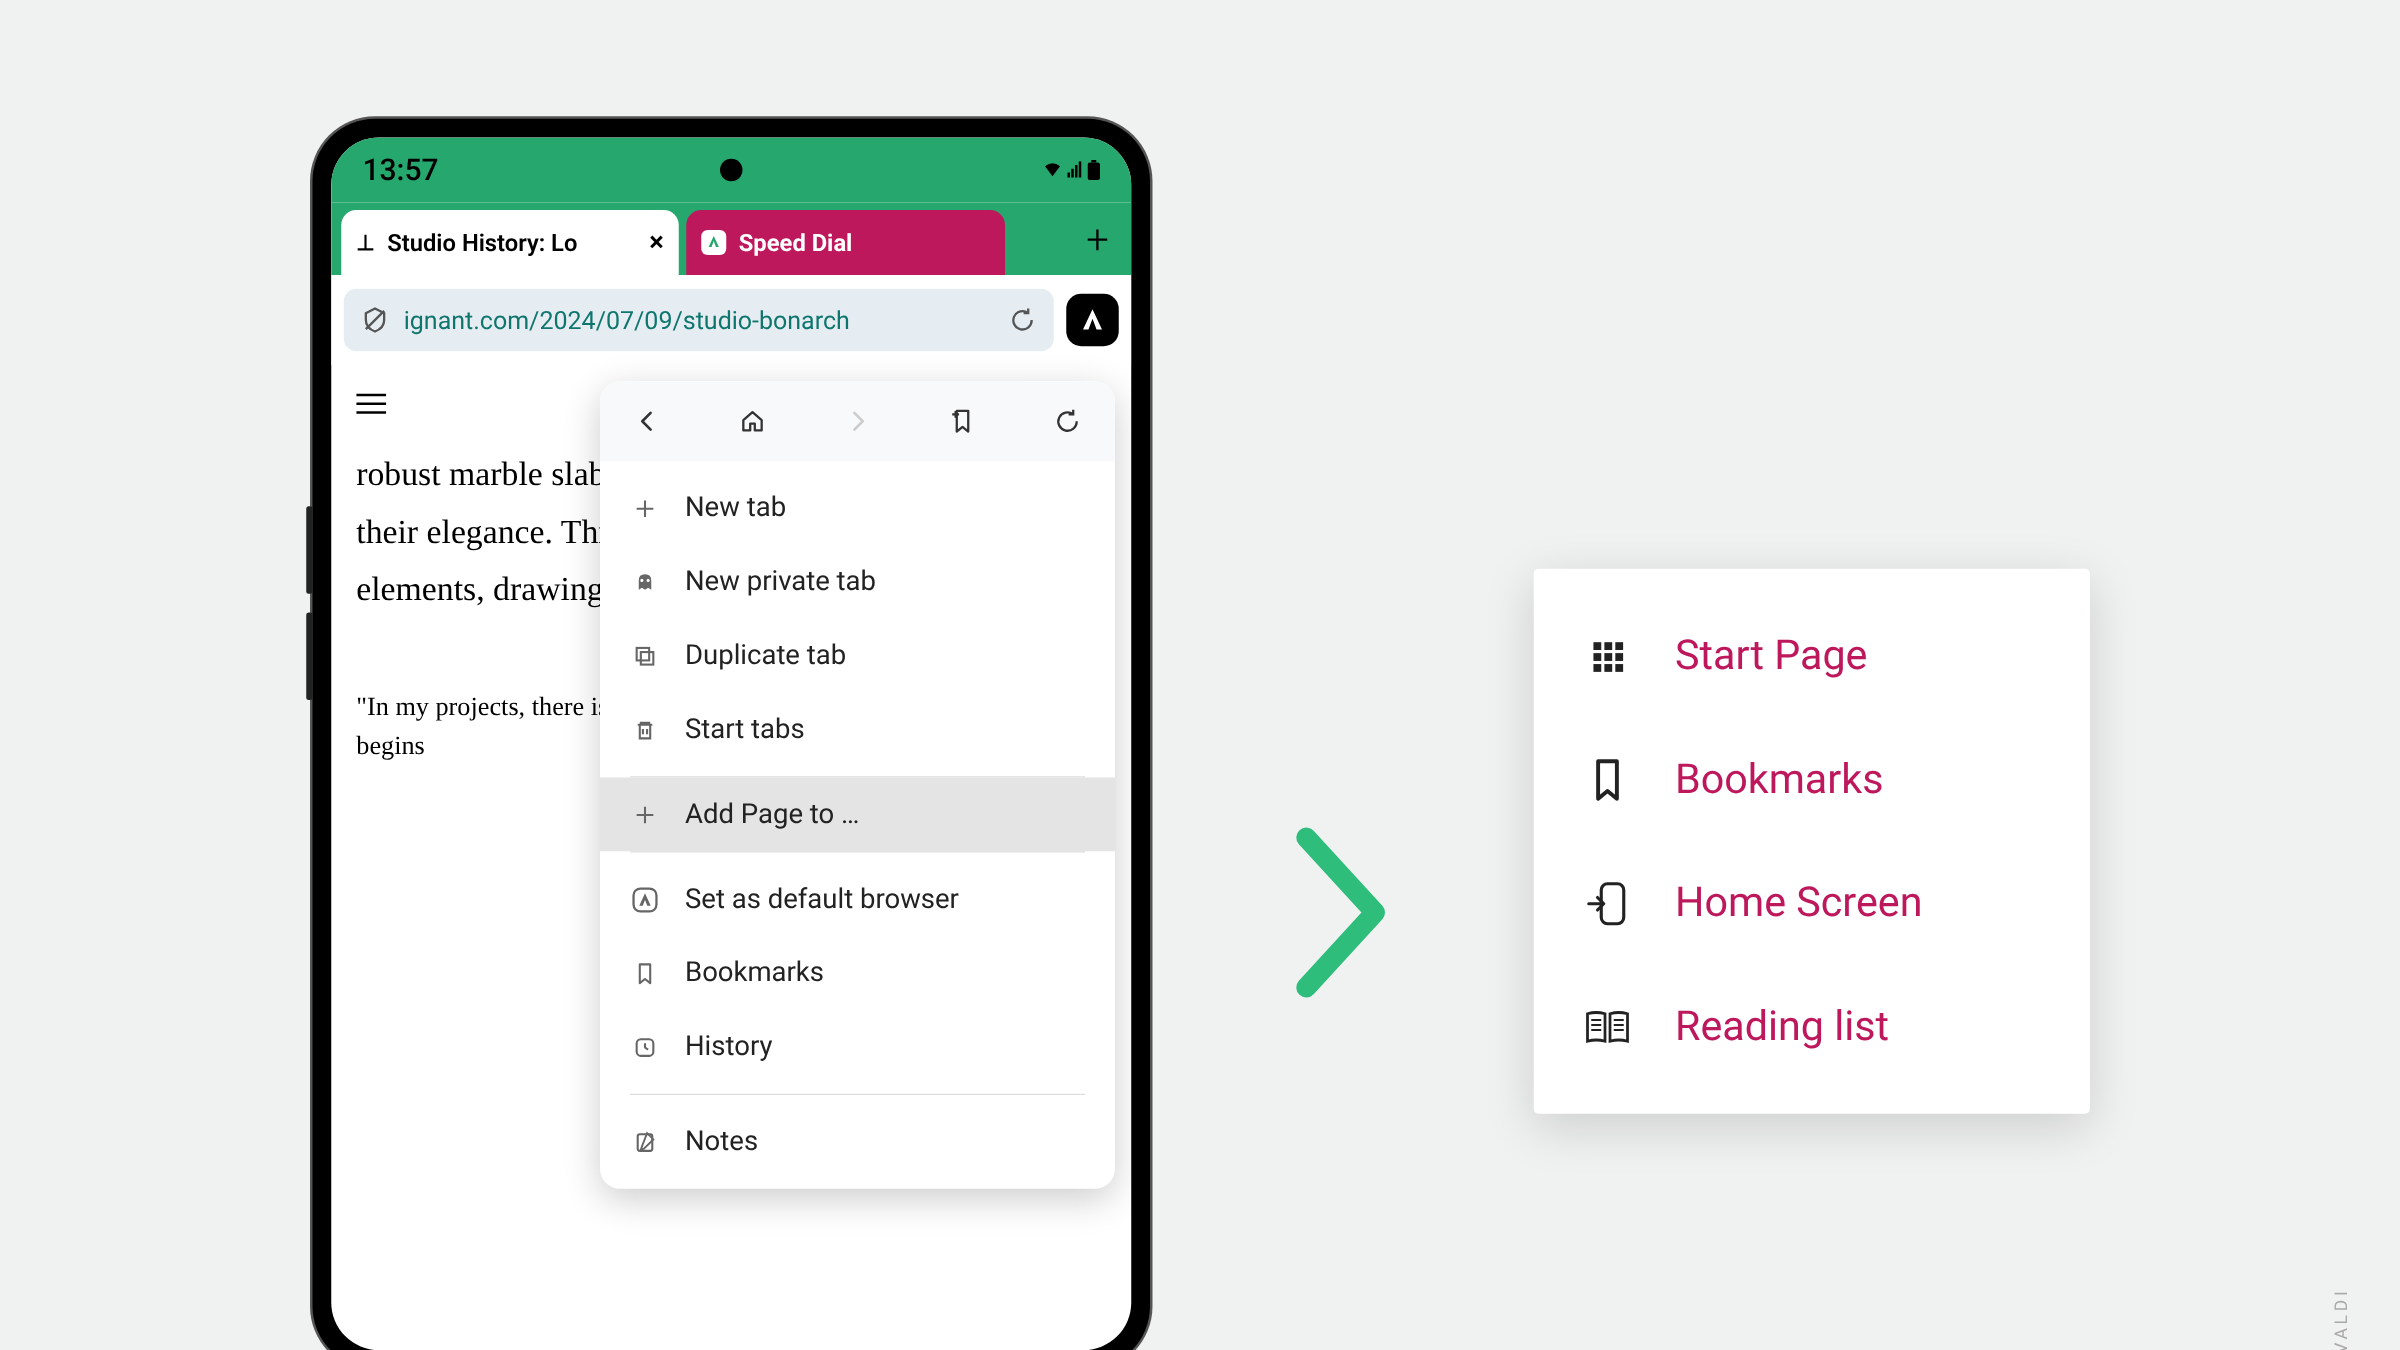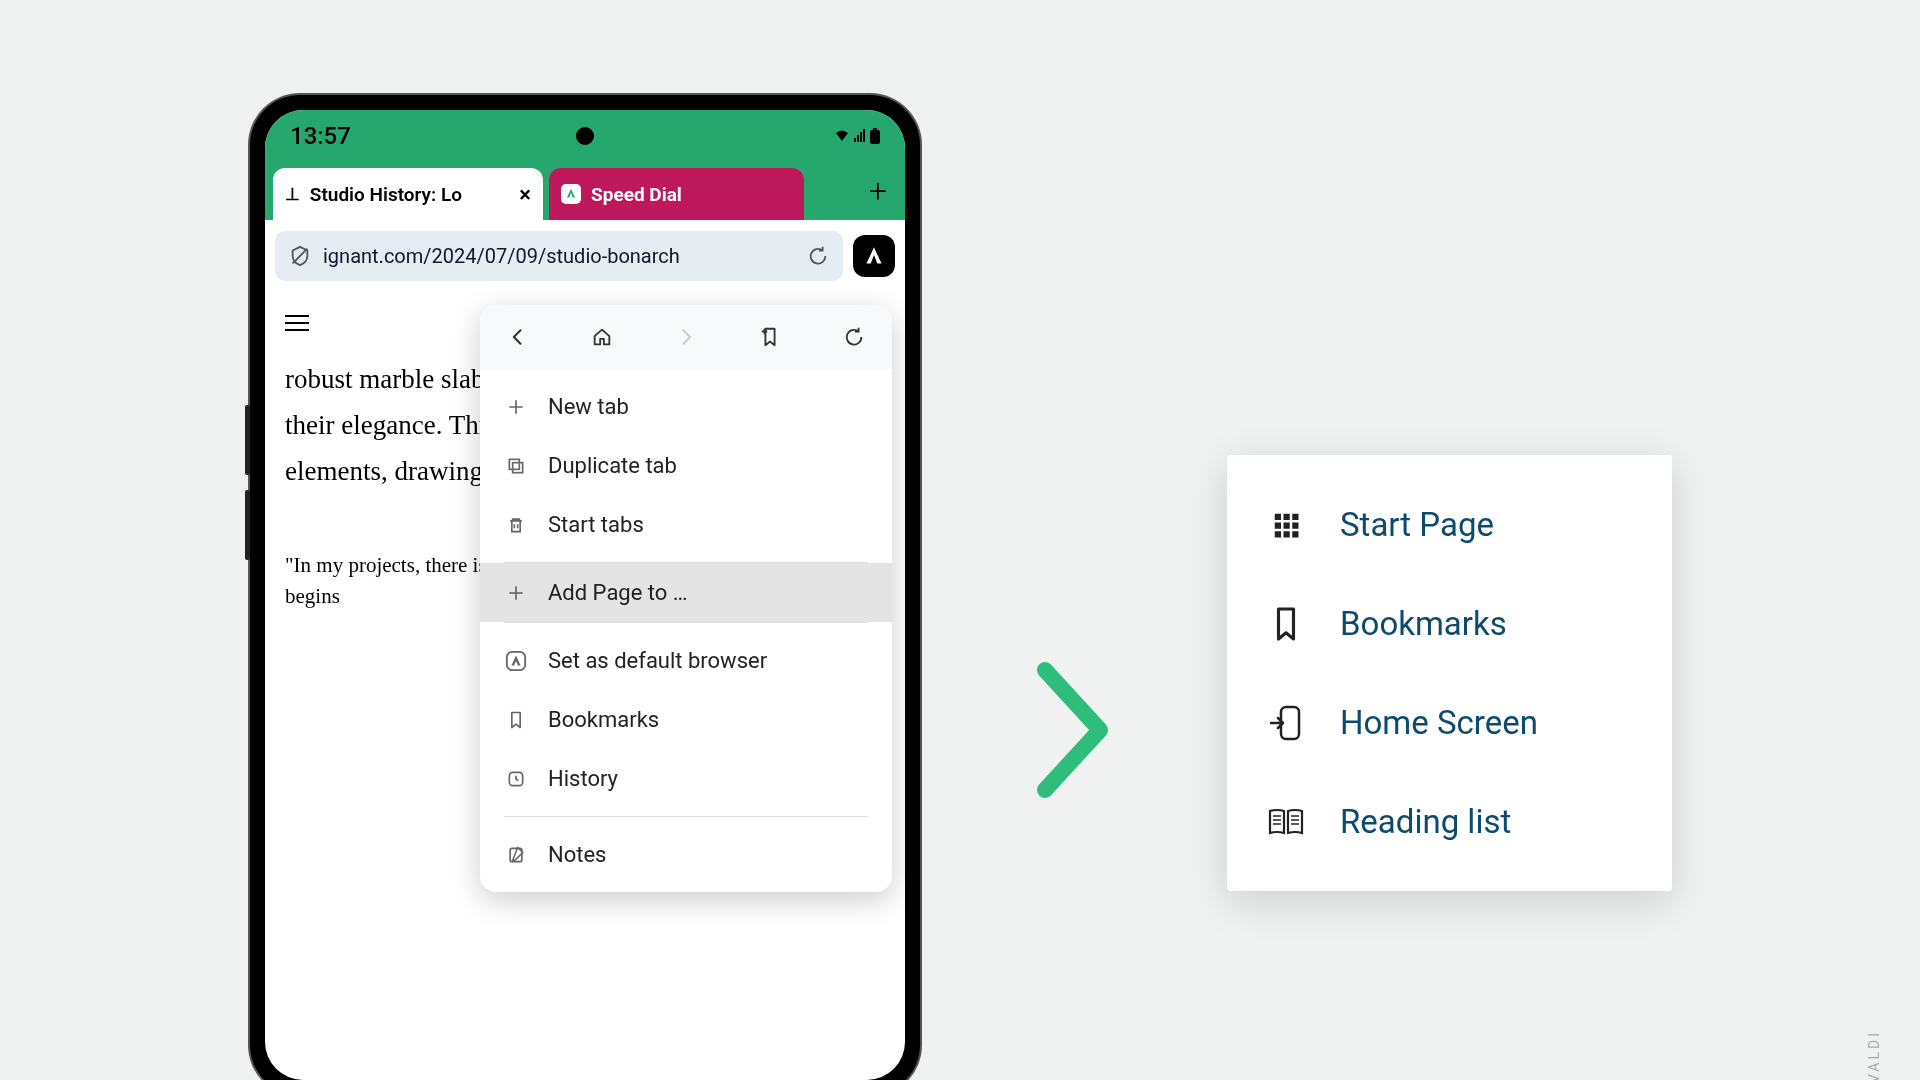--- a/index.html
+++ b/index.html
@@ -149,21 +149,21 @@
     height: 50px;
     border-radius: 10px;
     display: flex;
     align-items: center;
     padding: 0 14px;
     gap: 12px;
   }
   
   .address-text {
     flex: 1;
-    color: #0f172a;
+    color: #0f766e;
     font-size: 20px;
     white-space: nowrap;
     overflow: hidden;
   }
   
   .vivaldi-button {
     width: 42px;
     height: 42px;
     background: #000;
     border-radius: 12px;
@@ -278,21 +278,21 @@
     box-shadow: 0 10px 40px rgba(0,0,0,0.15);
     padding: 20px 0;
   }
   
   .submenu-item {
     display: flex;
     align-items: center;
     gap: 35px;
     padding: 30px 40px;
     font-size: 33px;
-    color: #0c4a6e;
+    color: #be185d;
   }
   
   .submenu-icon {
     width: 38px;
     height: 38px;
     display: flex;
     align-items: center;
     justify-content: center;
   }
   
@@ -430,20 +430,30 @@
         <svg width="20" height="20" viewBox="0 0 24 24">
             <line x1="12" y1="4" x2="12" y2="20" stroke="#666" stroke-width="2"></line>
             <line x1="4" y1="12" x2="20" y2="12" stroke="#666" stroke-width="2"></line>
           </svg>
       </span>
       <span>New tab</span>
     </div>
     <div class="menu-item">
       <span class="menu-icon">
         <svg width="20" height="20" viewBox="0 0 24 24">
+            <path d="M6 10 Q6 4 12 4 Q18 4 18 10 V19 L15 17 L12 19 L9 17 L6 19 Z" fill="#666"></path>
+            <circle cx="9" cy="10" r="1.5" fill="#fff"></circle>
+            <circle cx="15" cy="10" r="1.5" fill="#fff"></circle>
+          </svg>
+      </span>
+      <span>New private tab</span>
+    </div>
+    <div class="menu-item">
+      <span class="menu-icon">
+        <svg width="20" height="20" viewBox="0 0 24 24">
             <rect x="4" y="4" width="12" height="12" fill="none" stroke="#666" stroke-width="2"></rect>
             <rect x="8" y="8" width="12" height="12" fill="none" stroke="#666" stroke-width="2"></rect>
           </svg>
       </span>
       <span>Duplicate tab</span>
     </div>
     <div class="menu-item">
       <span class="menu-icon">
         <svg width="20" height="20" viewBox="0 0 24 24">
             <path d="M5 7 H19 M8 7 V5 H16 V7 M7 7 V20 H17 V7 M10 11 V16 M14 11 V16" fill="none" stroke="#666" stroke-width="2"></path>

